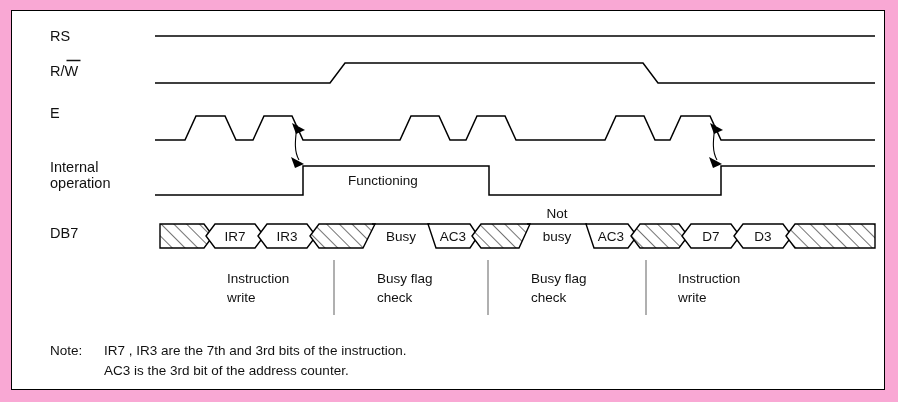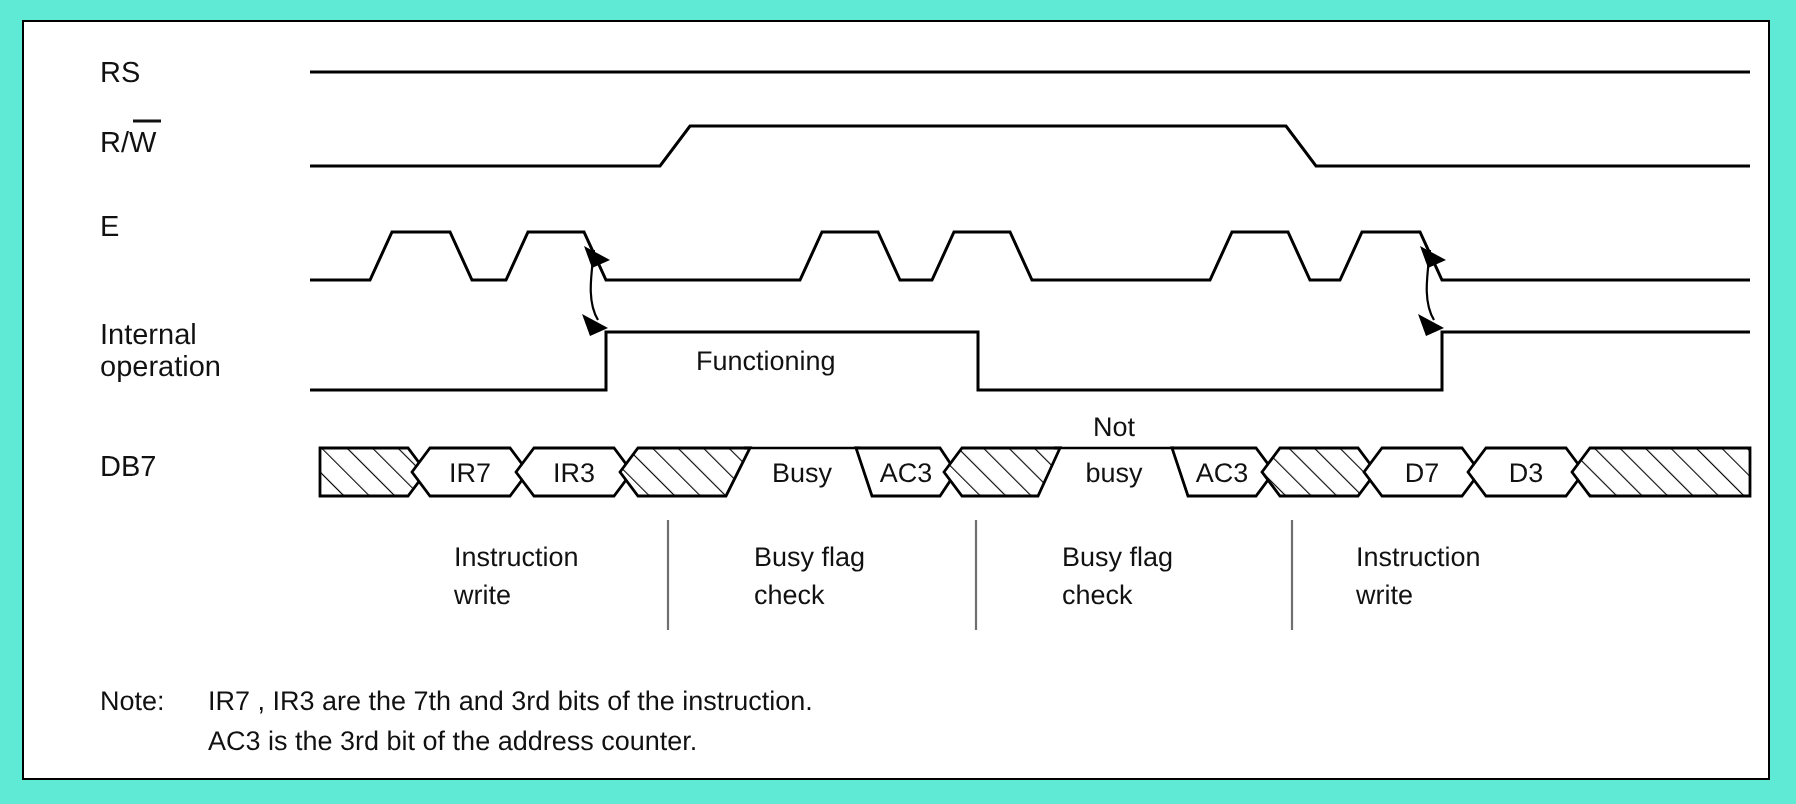--- a/index.html
+++ b/index.html
@@ -4,21 +4,21 @@
 <style>
   html, body {
     margin: 0;
     padding: 0;
     background: #ffffff;
   }
   #root {
     position: relative;
     width: 898px;
     height: 402px;
-    background: #5eead4;
+    background: #f9a8d4;
     font-family: "Liberation Sans", sans-serif;
     overflow: hidden;
   }
   .frame {
     position: absolute;
     left: 11px;
     top: 10px;
     width: 874px;
     height: 380px;
     border: 1.6px solid #000;

